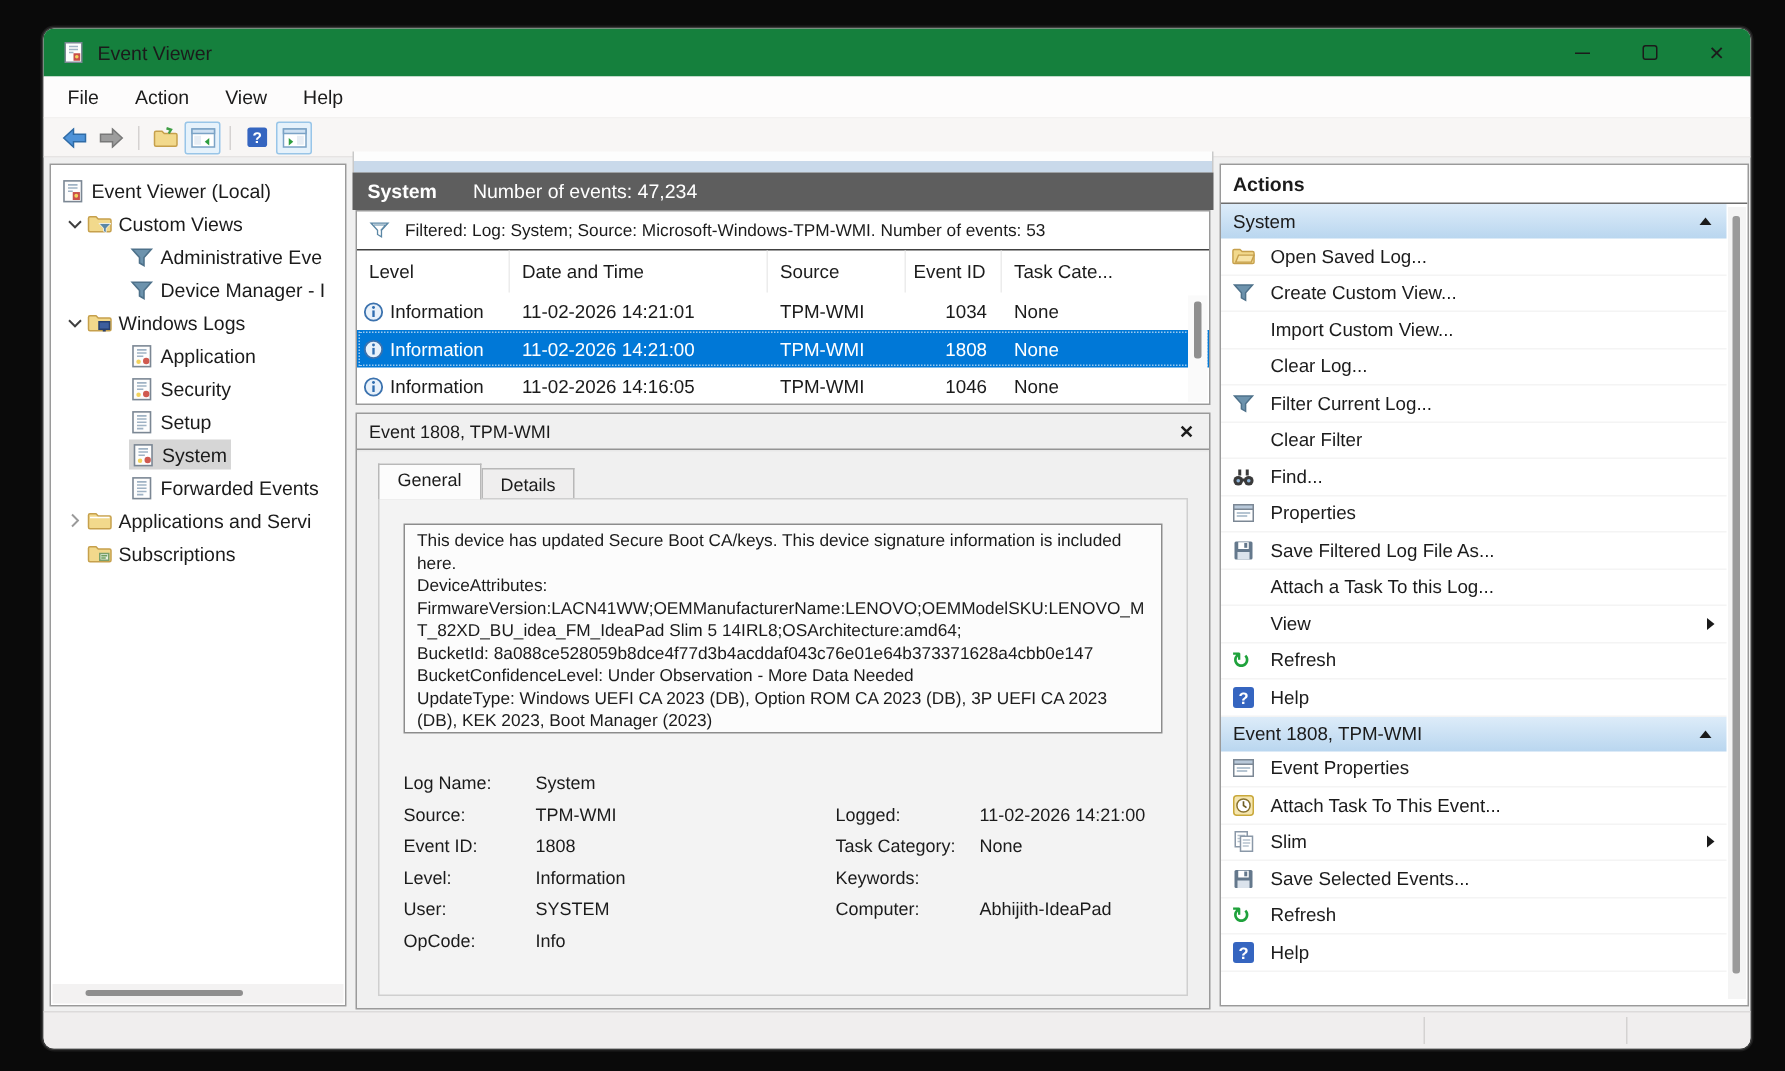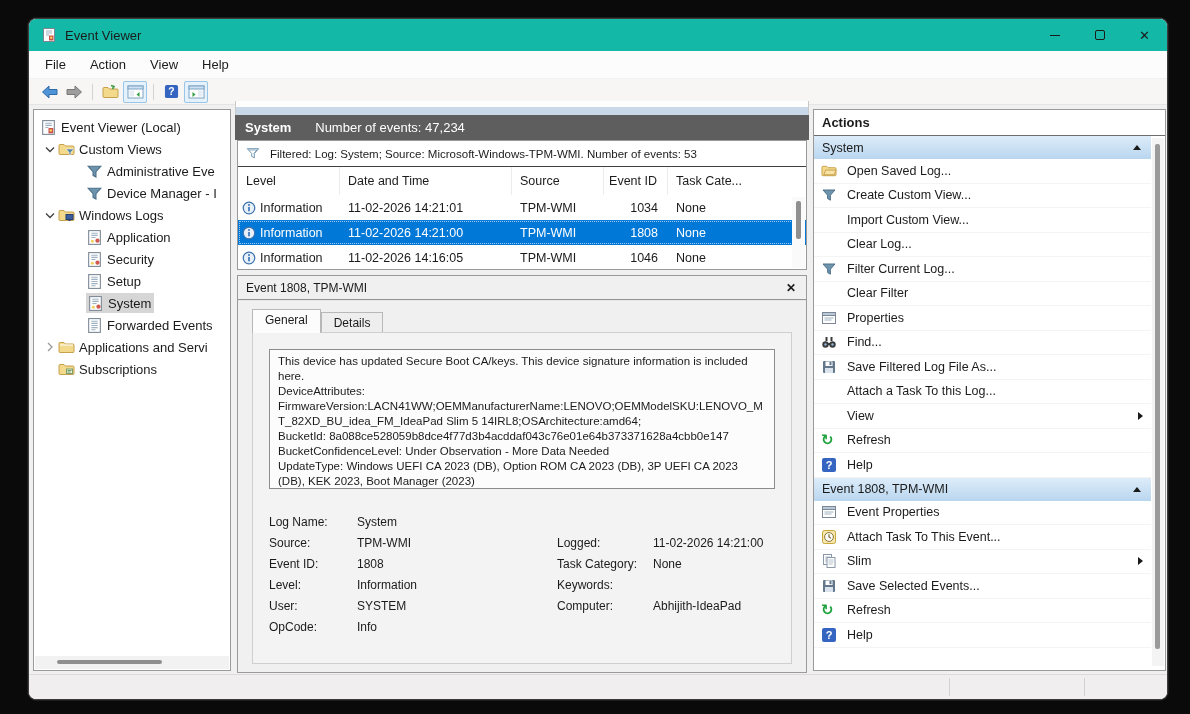--- a/index.html
+++ b/index.html
@@ -1,20 +1,20 @@
 <!DOCTYPE html>
 <html><head>
 <meta charset="utf-8">
 <style>
   * { margin:0; padding:0; box-sizing:border-box; }
   html,body { width:1190px; height:714px; background:#0a0a0a; font-family:"Liberation Sans", sans-serif; overflow:hidden; }
   .window { position:absolute; left:28px; top:18px; width:1140px; height:682px; background:#f0f0f0; border-radius:8px; overflow:hidden; border:1px solid #3c3c3c; box-shadow:0 0 0 1px #1c1c1c; }
 
   
-  .titlebar { position:absolute; left:0; top:0; right:0; height:32px; background:#14b8a6; display:flex; align-items:center; }
+  .titlebar { position:absolute; left:0; top:0; right:0; height:32px; background:#15803d; display:flex; align-items:center; }
   .titlebar .app-ic { margin-left:12px; width:16px; height:16px; }
   .titlebar .title { margin-left:8px; font-size:13px; color:#1b1b1b; }
   .win-controls { margin-left:auto; display:flex; height:100%; }
   .win-btn { width:45px; height:100%; display:flex; align-items:center; justify-content:center; color:#1b1b1b; }
   .glyph-min { width:10px; height:1px; background:#1b1b1b; display:block; }
   .glyph-max { width:10px; height:10px; border:1.2px solid #1b1b1b; border-radius:2px; display:block; }
   .glyph-close { font-size:13px; line-height:1; }
 
   
   .menubar { position:absolute; left:0; top:32px; right:0; height:28px; background:#fdfcfc; display:flex; align-items:center; padding-left:4px; border-bottom:1px solid #f3f1f0; }
@@ -446,39 +446,39 @@
             <path d="M2 3h12l-4.6 5.2v5l-2.8-1.6V8.2z" fill="#6d93ad" stroke="#4e718a"></path>
           </svg></span>
       <span>Filter Current Log...</span>
     </div>
     <div class="a-item">
       <span class="ai"></span>
       <span>Clear Filter</span>
     </div>
     <div class="a-item">
       <span class="ai"><svg viewBox="0 0 16 16">
-            <rect x="1.5" y="2.5" width="13" height="11" fill="#fff" stroke="#7b8794"></rect>
-            <rect x="1.5" y="2.5" width="13" height="3" fill="#b9c9da" stroke="#7b8794"></rect>
-            <path d="M3.5 8h9M3.5 10h7" stroke="#9fb2c4"></path>
-          </svg></span>
-      <span>Properties</span>
-    </div>
-    <div class="a-item">
-      <span class="ai"><svg viewBox="0 0 16 16">
             <path d="M4.5 3 h2 v4 h-2z M9.5 3 h2 v4 h-2z" fill="#3a3a3a"></path>
             <circle cx="4.5" cy="10.5" r="3.2" fill="#3a3a3a"></circle>
             <circle cx="11.5" cy="10.5" r="3.2" fill="#3a3a3a"></circle>
             <rect x="6.5" y="9" width="3" height="2" fill="#3a3a3a"></rect>
             <circle cx="4.5" cy="10.5" r="1.2" fill="#8fb4d8"></circle>
             <circle cx="11.5" cy="10.5" r="1.2" fill="#8fb4d8"></circle>
           </svg></span>
       <span>Find...</span>
     </div>
     <div class="a-item">
       <span class="ai"><svg viewBox="0 0 16 16">
+            <rect x="1.5" y="2.5" width="13" height="11" fill="#fff" stroke="#7b8794"></rect>
+            <rect x="1.5" y="2.5" width="13" height="3" fill="#b9c9da" stroke="#7b8794"></rect>
+            <path d="M3.5 8h9M3.5 10h7" stroke="#9fb2c4"></path>
+          </svg></span>
+      <span>Properties</span>
+    </div>
+    <div class="a-item">
+      <span class="ai"><svg viewBox="0 0 16 16">
             <rect x="2" y="2" width="12" height="12" rx="1" fill="#64788c"></rect>
             <rect x="4.5" y="2.5" width="7" height="4.5" fill="#fff"></rect>
             <rect x="8.5" y="3" width="2" height="3.2" fill="#64788c"></rect>
             <rect x="4" y="9" width="8" height="5" fill="#dbe3ec"></rect>
           </svg></span>
       <span>Save Filtered Log File As...</span>
     </div>
     <div class="a-item">
       <span class="ai"></span>
       <span>Attach a Task To this Log...</span>

